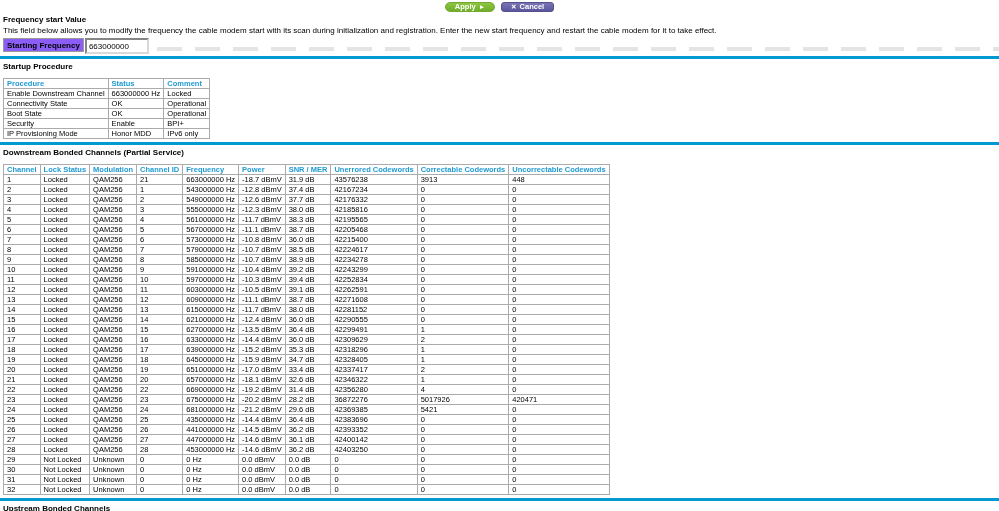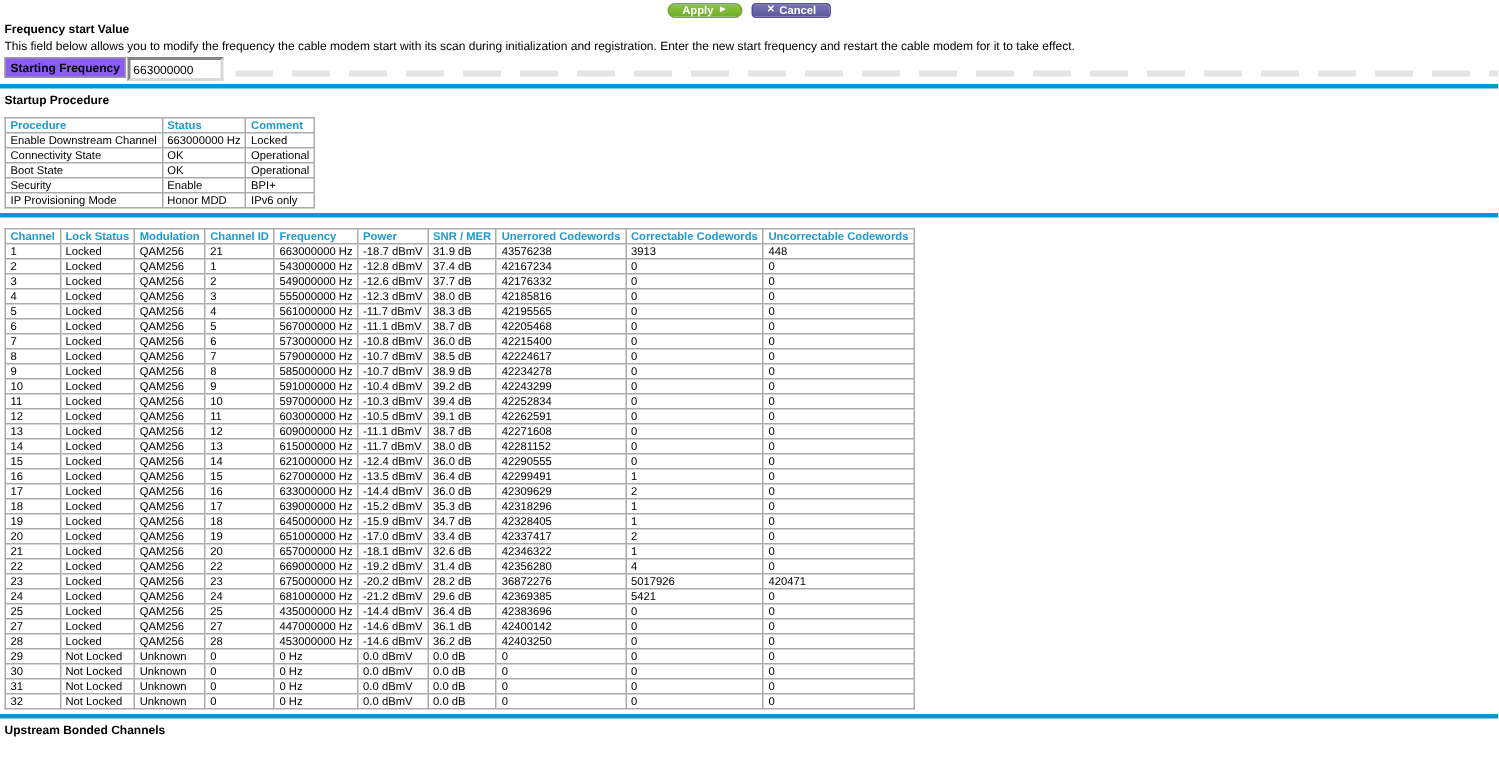--- a/index.html
+++ b/index.html
@@ -132,20 +132,21 @@
         <tr>
           <td>IP Provisioning Mode</td>
           <td>Honor MDD</td>
           <td>IPv6 only</td>
         </tr>
       </tbody>
     </table>
 
   <div class="divider m2"></div>
 
+  <div class="section-title">Downstream Bonded Channels (Partial Service)</div>
   <table id="downstream-table">
       <thead>
         <tr>
           <th>Channel</th>
           <th>Lock Status</th>
           <th>Modulation</th>
           <th>Channel ID</th>
           <th>Frequency</th>
           <th>Power</th>
           <th>SNR / MER</th>
@@ -449,20 +450,32 @@
           <td>QAM256</td>
           <td>25</td>
           <td>435000000 Hz</td>
           <td>-14.4 dBmV</td>
           <td>36.4 dB</td>
           <td>42383696</td>
           <td>0</td>
           <td>0</td>
         </tr>
         <tr>
+          <td>26</td>
+          <td>Locked</td>
+          <td>QAM256</td>
+          <td>26</td>
+          <td>441000000 Hz</td>
+          <td>-14.5 dBmV</td>
+          <td>36.2 dB</td>
+          <td>42393352</td>
+          <td>0</td>
+          <td>0</td>
+        </tr>
+        <tr>
           <td>27</td>
           <td>Locked</td>
           <td>QAM256</td>
           <td>27</td>
           <td>447000000 Hz</td>
           <td>-14.6 dBmV</td>
           <td>36.1 dB</td>
           <td>42400142</td>
           <td>0</td>
           <td>0</td>

